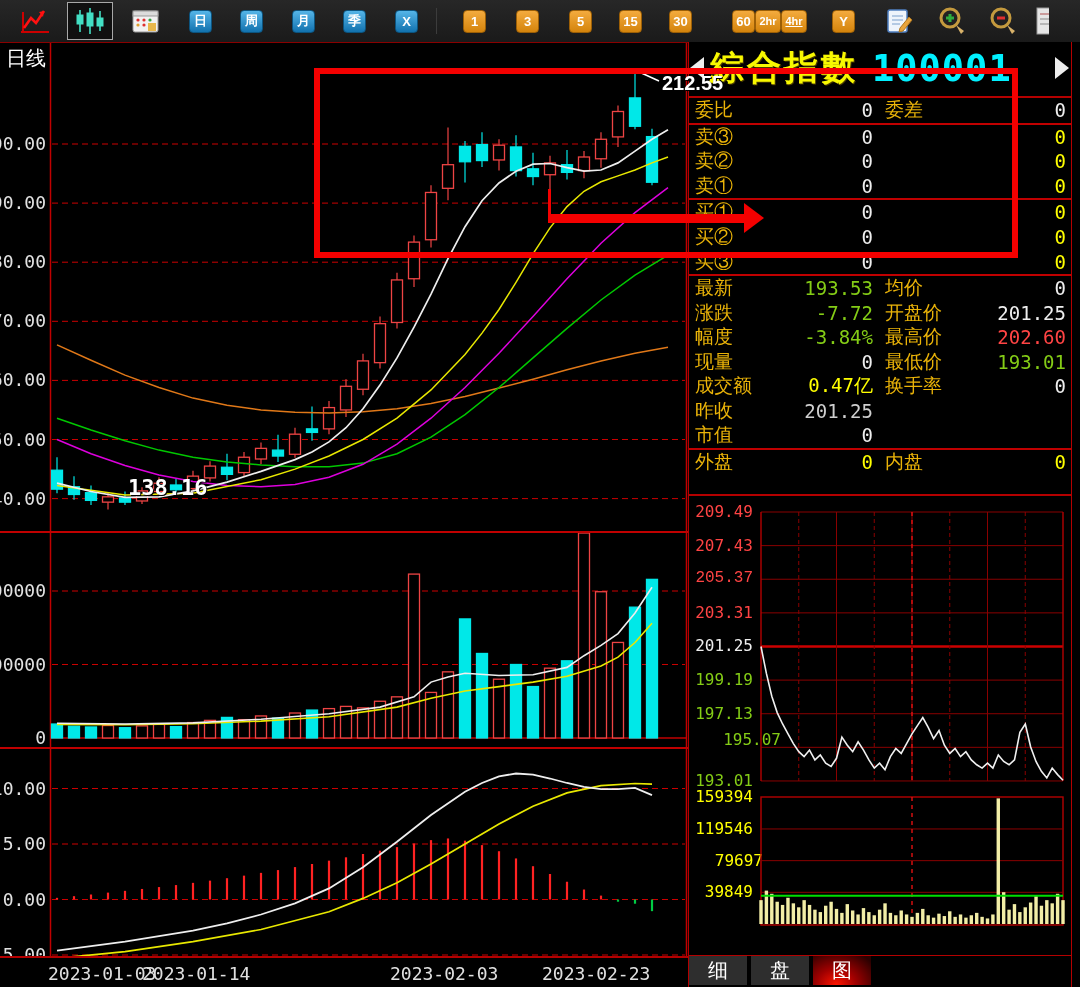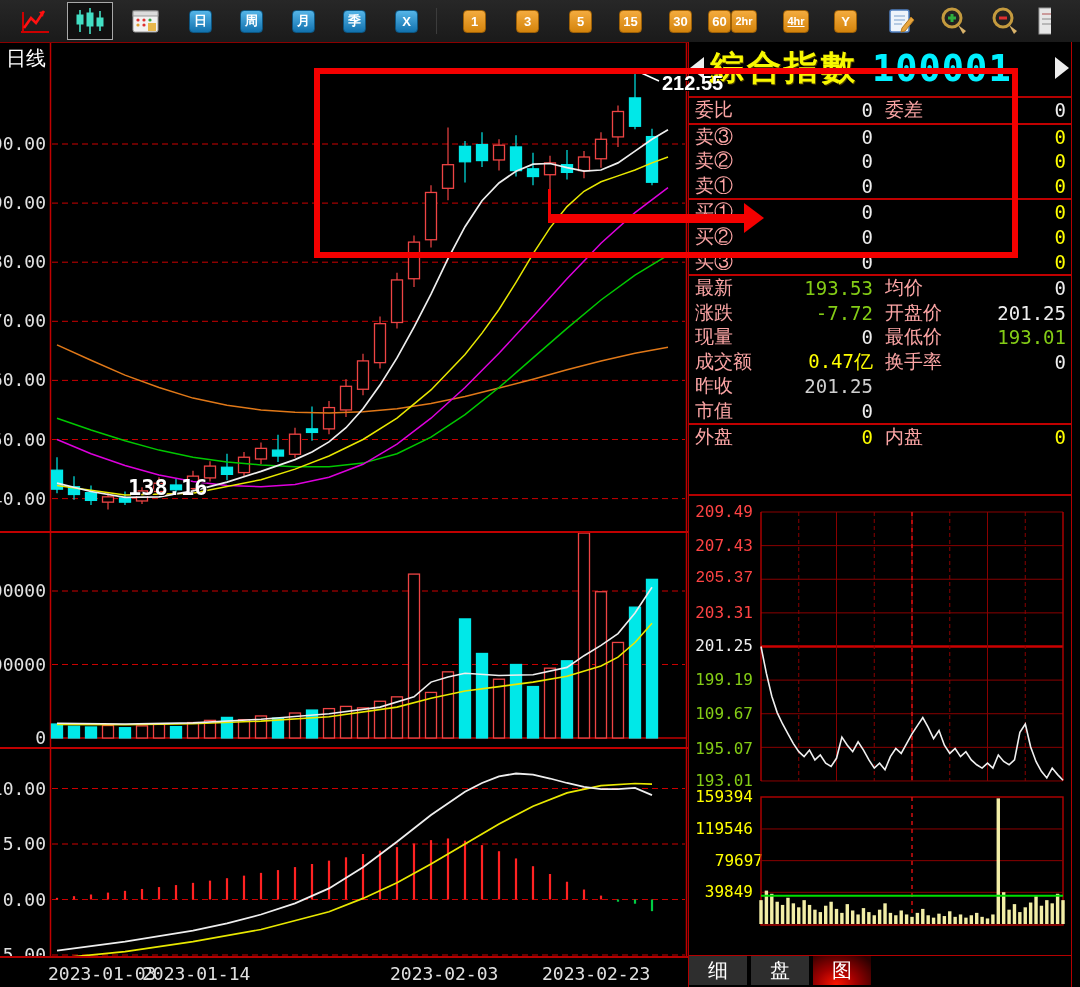--- a/index.html
+++ b/index.html
@@ -48,21 +48,21 @@
     text-shadow:1px 1px 0 #4a3a00;}
   .tcode{color:#00f0ff;font-size:37px;font-weight:bold;margin-left:14px;letter-spacing:1px;}
   .board{position:absolute;left:0;top:54px;width:382px;height:396px;border-top:2px solid #b40000;
     border-bottom:2px solid #b40000;}
   .qrow{display:flex;align-items:center;height:24.55px;font-size:19px;}
   .qrow.div{border-top:2px solid #c00000;}
   .c0{width:88px;padding-left:6px;}
   .c1{width:90px;text-align:right;}
   .c2{width:104px;padding-left:12px;}
   .c3{flex:1;text-align:right;padding-right:5px;}
-  .col-cyan{color:#fca5a5}.col-white{color:#eeeeee}.col-yellow{color:#ffff00}
+  .col-cyan{color:#eab308}.col-white{color:#eeeeee}.col-yellow{color:#ffff00}
   .col-green{color:#84cc16}.col-red{color:#ff4444}.col-gray{color:#cfcfcf}
   .intraday{position:absolute;left:0;top:452px;width:382px;height:412px;}
   .ilabel{position:absolute;width:64px;text-align:right;font-size:16px;}
   .tabs{position:absolute;left:0;top:913px;width:382px;height:31px;display:flex;
     border-top:1px solid #b40000;}
   .tab{width:58px;height:29px;margin-right:4px;background:#2e2e2e;color:#fff;font-size:20px;
     display:flex;align-items:center;justify-content:center;cursor:pointer;}
   .tab.active{background:radial-gradient(ellipse at 40% 100%,#ff1500 0%,#a00000 40%,#2a0000 90%);}
 
   
@@ -115,23 +115,23 @@
     <button class="tbtn blue" style="margin-left: 28px;">周</button>
     <button class="tbtn blue" style="margin-left: 29px;">月</button>
     <button class="tbtn blue" style="margin-left: 28px;">季</button>
     <button class="tbtn blue" style="margin-left: 29px;">X</button>
     <div class="tsep" style="margin-left: 18px;"></div>
     <button class="tbtn orange" style="margin-left: 26px;">1</button>
     <button class="tbtn orange" style="margin-left: 30px;">3</button>
     <button class="tbtn orange" style="margin-left: 30px;">5</button>
     <button class="tbtn orange" style="margin-left: 27px;">15</button>
     <button class="tbtn orange" style="margin-left: 27px;">30</button>
-    <button class="tbtn orange" style="margin-left: 16px;">60</button>
+    <button class="tbtn orange" style="margin-left: 40px;">60</button>
     <button class="tbtn orange small" style="">2hr</button>
-    <button class="tbtn orange small" style="margin-left: 26px; text-decoration: underline;">4hr</button>
+    <button class="tbtn orange small" style=" text-decoration: underline;">4hr</button>
     <button class="tbtn orange" style="margin-left: 25px;">Y</button>
     <div class="ticon" style="margin-left: 31px;">
       <svg width="28" height="27" viewBox="0 0 28 27">
         <rect x="2" y="2" width="19" height="22" rx="2" fill="#eef4fb" stroke="#4f7fc0" stroke-width="1.5"></rect>
         <line x1="6" y1="8" x2="17" y2="8" stroke="#7aa0cc"></line>
         <line x1="6" y1="12" x2="17" y2="12" stroke="#7aa0cc"></line>
         <line x1="6" y1="16" x2="14" y2="16" stroke="#7aa0cc"></line>
         <path d="M14 20 L23 9 L26 12 L17 23 L13 24 Z" fill="#e8a43c" stroke="#b07820"></path>
       </svg>
     </div>
@@ -435,20 +435,26 @@
         <span class="c2 col-cyan">均价</span>
         <span class="c3 col-white mono">0</span>
       </div>
       <div class="qrow">
         <span class="c0 col-cyan">涨跌</span>
         <span class="c1 col-green mono">-7.72</span>
         <span class="c2 col-cyan">开盘价</span>
         <span class="c3 col-white mono">201.25</span>
       </div>
       <div class="qrow">
+        <span class="c0 col-cyan">幅度</span>
+        <span class="c1 col-green mono">-3.84%</span>
+        <span class="c2 col-cyan">最高价</span>
+        <span class="c3 col-red mono">202.60</span>
+      </div>
+      <div class="qrow">
         <span class="c0 col-cyan">现量</span>
         <span class="c1 col-white mono">0</span>
         <span class="c2 col-cyan">最低价</span>
         <span class="c3 col-green mono">193.01</span>
       </div>
       <div class="qrow">
         <span class="c0 col-cyan">成交额</span>
         <span class="c1 col-yellow mono">0.47亿</span>
         <span class="c2 col-cyan">换手率</span>
         <span class="c3 col-white mono">0</span>
@@ -472,22 +478,22 @@
         <span class="c3 col-yellow mono">0</span>
       </div>
     </div>
   <div class="intraday" id="intraday">
       <div class="ilabel mono col-red" style="top: 8px; left: 0px;">209.49</div>
       <div class="ilabel mono col-red" style="top: 41.6192px; left: 0px;">207.43</div>
       <div class="ilabel mono col-red" style="top: 75.2384px; left: 0px; font-family: Liberation Mono, monospace;">205.37</div>
       <div class="ilabel mono col-red" style="top: 108.858px; left: 0px;">203.31</div>
       <div class="ilabel mono col-white" style="top: 142.477px; left: 0px;">201.25</div>
       <div class="ilabel mono col-green" style="top: 176.096px; left: 0px;">199.19</div>
-      <div class="ilabel mono col-green" style="top: 209.715px; left: 0px;">109.67</div>
-      <div class="ilabel mono col-green" style="top: 245px; left: 0px;">195.07</div>
+      <div class="ilabel mono col-green" style="top: 209.715px; left: 0px;">197.13</div>
+      <div class="ilabel mono col-green" style="top: 236px; left: 0px; padding-left: 28px;">195.07</div>
       <div class="ilabel mono col-green" style="top: 276.954px; left: 0px;">193.01</div>
       <div class="ilabel mono col-yellow" style="top: 293.282px; left: 0px;">159394</div>
       <div class="ilabel mono col-yellow" style="top: 324.961px; left: 0px;">119546</div>
       <div class="ilabel mono col-yellow" style="top: 356.641px; left: 10px;">79697</div>
       <div class="ilabel mono col-yellow" style="top: 388.32px; left: 0px;">39849</div>
       <svg width="382" height="460" style="position: absolute; left: 0px; top: 0px;">
         <line x1="72" y1="18" x2="374" y2="18" stroke="#8a0000" stroke-width="1"></line>
         <line x1="72" y1="51.62" x2="374" y2="51.62" stroke="#8a0000" stroke-width="1"></line>
         <line x1="72" y1="85.24" x2="374" y2="85.24" stroke="#8a0000" stroke-width="1"></line>
         <line x1="72" y1="118.85999999999999" x2="374" y2="118.85999999999999" stroke="#8a0000" stroke-width="1"></line>

